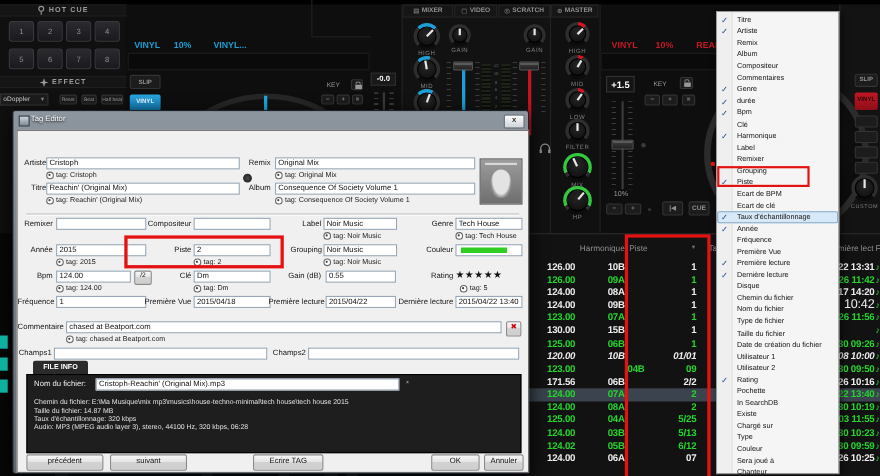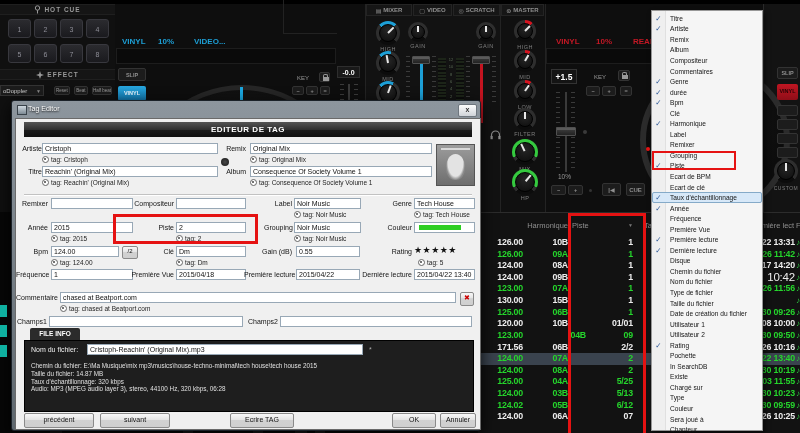--- a/index.html
+++ b/index.html
@@ -110,21 +110,21 @@
     <span style="font-size:5px;color:#888;">▼</span>
   </div>
   <div class="abs" id="effect-btns">
       <div class="abs mini-btn" style="left: 54px; top: 86px; width: 16px; height: 9px; line-height: 8px;">Reset</div>
       <div class="abs mini-btn" style="left: 74px; top: 86px; width: 14px; height: 9px; line-height: 8px;">Beat</div>
       <div class="abs mini-btn" style="left: 92px; top: 86px; width: 20px; height: 9px; line-height: 8px;">Half beat</div>
     </div>
 
   <span class="abs blue-t" style="left:122px;top:37px;">VINYL</span>
   <span class="abs blue-t" style="left:158px;top:37px;">10%</span>
-  <span class="abs blue-t" style="left:194px;top:37px;">VIDEO...</span>
+  <span class="abs blue-t" style="left:194px;top:37px;">VINYL...</span>
   <div class="abs" style="left:116px;top:48px;width:220px;height:16px;background:#0a0a0a;border:1px solid #1d1d1d;"></div>
   <div class="abs" style="left:283px;top:0;width:1px;height:33px;background:#222;"></div>
   <div class="abs" style="left:283px;top:33px;width:54px;height:1px;background:#222;"></div>
   <div class="abs deck-btn" style="left:118px;top:68px;width:28px;height:13px;line-height:12px;">SLIP</div>
   <div class="abs" style="left:118px;top:86px;width:28px;height:15px;line-height:14px;border-radius:2px;background:linear-gradient(#27a7e0,#1173a8);color:#eaf7ff;font-size:5.5px;font-weight:bold;text-align:center;">VINYL</div>
 
   <div class="abs" style="left:132px;top:85px;width:220px;height:220px;border-radius:50%;border:5px solid #262626;background:radial-gradient(circle at 50% 40%,#1d1d1d,#0d0d0d 65%);"></div>
   <div class="abs" style="left:240px;top:87px;width:3px;height:20px;background:#1ba7e0;"></div>
 
   <span class="abs" style="left:297px;top:75px;font-size:6px;color:#999;">KEY</span>
@@ -253,21 +253,21 @@
           <div class="tcell white" style="left: 240px; width: 77px;"></div>
           <span class="note" style="left: 318px;">♪</span>
         </div>
         <div class="trow" style="top: 93.72px;">
           <div class="tcell green" style="left: 0px; width: 45px;">125.00</div>
           <div class="tcell green" style="left: 50px; width: 40px;">06B</div>
           <div class="tcell green" style="left: 100px; width: 55px;">1</div>
           <div class="tcell green" style="left: 240px; width: 77px;">/30 09:26</div>
           <span class="note" style="left: 318px;">♪</span>
         </div>
-        <div class="trow" style="top: 105.34px;">
+        <div class="trow" style="top: 105.34px; font-style: italic;">
           <div class="tcell white" style="left: 0px; width: 45px;">120.00</div>
           <div class="tcell white" style="left: 50px; width: 40px;">10B</div>
           <div class="tcell white" style="left: 100px; width: 55px;">01/01</div>
           <div class="tcell white" style="left: 240px; width: 77px;">/08 10:00</div>
           <span class="note" style="left: 318px;">♪</span>
         </div>
         <div class="trow" style="top: 116.96px;">
           <div class="tcell green" style="left: 0px; width: 45px;">123.00</div>
           <div class="tcell green" style="left: 68px; width: 40px;">04B</div>
           <div class="tcell green" style="left: 100px; width: 55px;">09</div>
@@ -333,21 +333,20 @@
   <div class="abs" style="left:183px;top:429px;width:10px;height:4px;background:#202020;"></div>
   <div class="abs" style="left:253px;top:429px;width:10px;height:4px;background:#202020;"></div>
   <div class="abs" style="left:295px;top:429px;width:12px;height:4px;background:#202020;"></div>
   <div class="abs" style="left:315px;top:429px;width:10px;height:4px;background:#202020;"></div>
 
   <div class="abs" id="dialog">
     <div id="dlg-icon"></div>
     <span id="dlg-title">Tag Editor</span>
     <div id="dlg-close">x</div>
     <div id="dlg-content">
-      <div id="dlg-header">EDITEUR DE TAG</div>
       <div id="dlg-fields">
           <div class="lbl" style="left: 2px; top: 26px; width: 24px;">Artiste</div>
           <div class="fld" style="left: 26px; top: 24px; width: 176px;">Cristoph</div>
           <div class="tagline" style="left: 26px; top: 37px;">
             <span class="radio"></span>
             <span>tag: Cristoph</span>
           </div>
           <div class="lbl" style="left: 204px; top: 26px; width: 26px;">Remix</div>
           <div class="fld" style="left: 234px; top: 24px; width: 182px;">Original Mix</div>
           <div class="tagline" style="left: 234px; top: 37px;">

